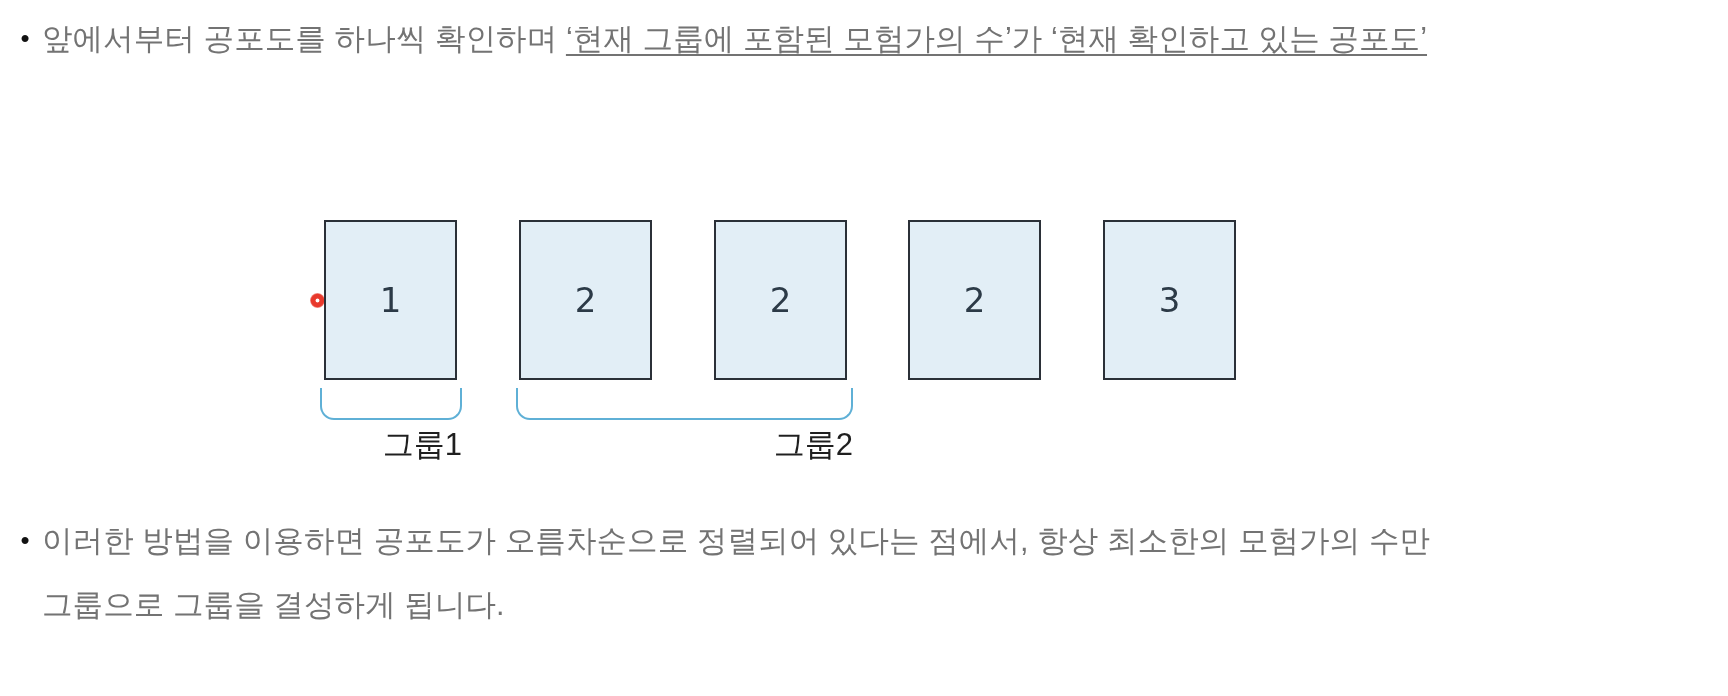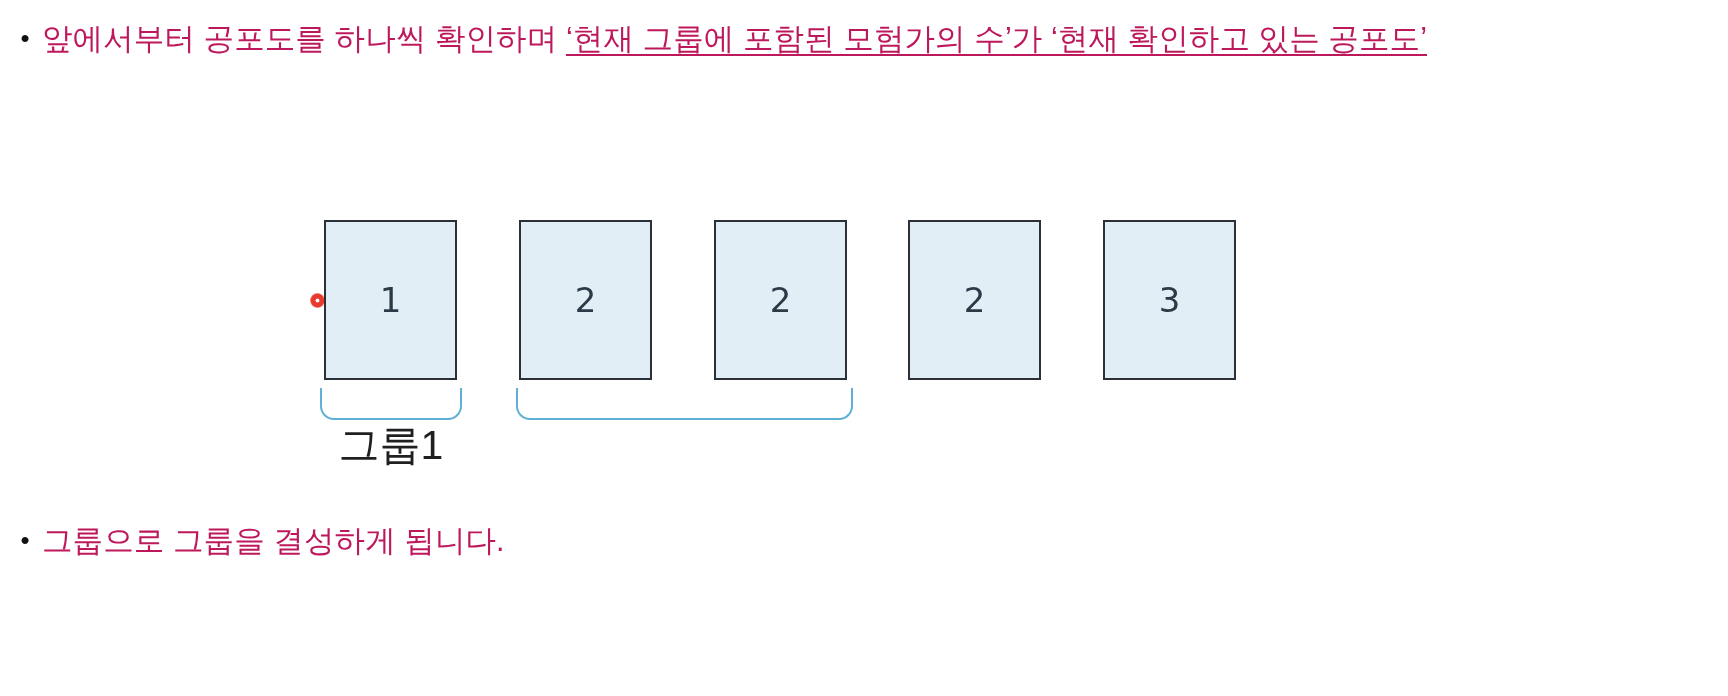--- a/index.html
+++ b/index.html
@@ -36,21 +36,21 @@
     color: #111111;
     user-select: none;
   }
   .bullet-body {
     flex: 1 1 auto;
   }
   .para-line {
     font-size: 30.5px;
     line-height: 64px;
     letter-spacing: 0.1px;
-    color: #be185d;
+    color: #737373;
     white-space: nowrap;
     font-weight: 500;
   }
   .u {
     text-decoration: underline;
     text-underline-offset: 5px;
     text-decoration-thickness: 2px;
   }
 
   #bullet-1 { left: 8px; top: 6px; width: 1716px; }
@@ -99,24 +99,24 @@
     border-bottom-left-radius: 14px;
     border-bottom-right-radius: 14px;
     box-sizing: border-box;
   }
   .bracket-0 { left: 320px; width: 142px; }
   .bracket-1 { left: 516px; width: 337px; }
 
   .group-label {
     position: absolute;
     top: 285px;
-    font-size: 41px;
+    font-size: 31px;
     line-height: 40px;
     color: #1f1f1f;
-    text-align: center;
+    text-align: right;
     white-space: nowrap;
   }
   .group-label-0 { left: 320px; width: 142px; }
   .group-label-1 { left: 516px; width: 337px; }
 
   
   .cursor-dot {
     position: absolute;
     left: 310px;
     top: 153px;
@@ -162,22 +162,24 @@
       <span class="box-label">2</span>
     </div>
     <div class="box box-4">
       <span class="box-label">3</span>
     </div>
 
     <div class="bracket bracket-0"></div>
     <div class="bracket bracket-1"></div>
 
     <div class="group-label group-label-0">그룹1</div>
+    <div class="group-label group-label-1">그룹2</div>
   </div>
 
   <div class="bullet-block" id="bullet-2">
     <div class="bullet-marker">•</div>
     <div class="bullet-body">
+      <div class="para-line">이러한 방법을 이용하면 공포도가 오름차순으로 정렬되어 있다는 점에서, 항상 최소한의 모험가의 수만</div>
       <div class="para-line">그룹으로 그룹을 결성하게 됩니다.</div>
     </div>
   </div>
 
 </div>
 
 </body></html>

